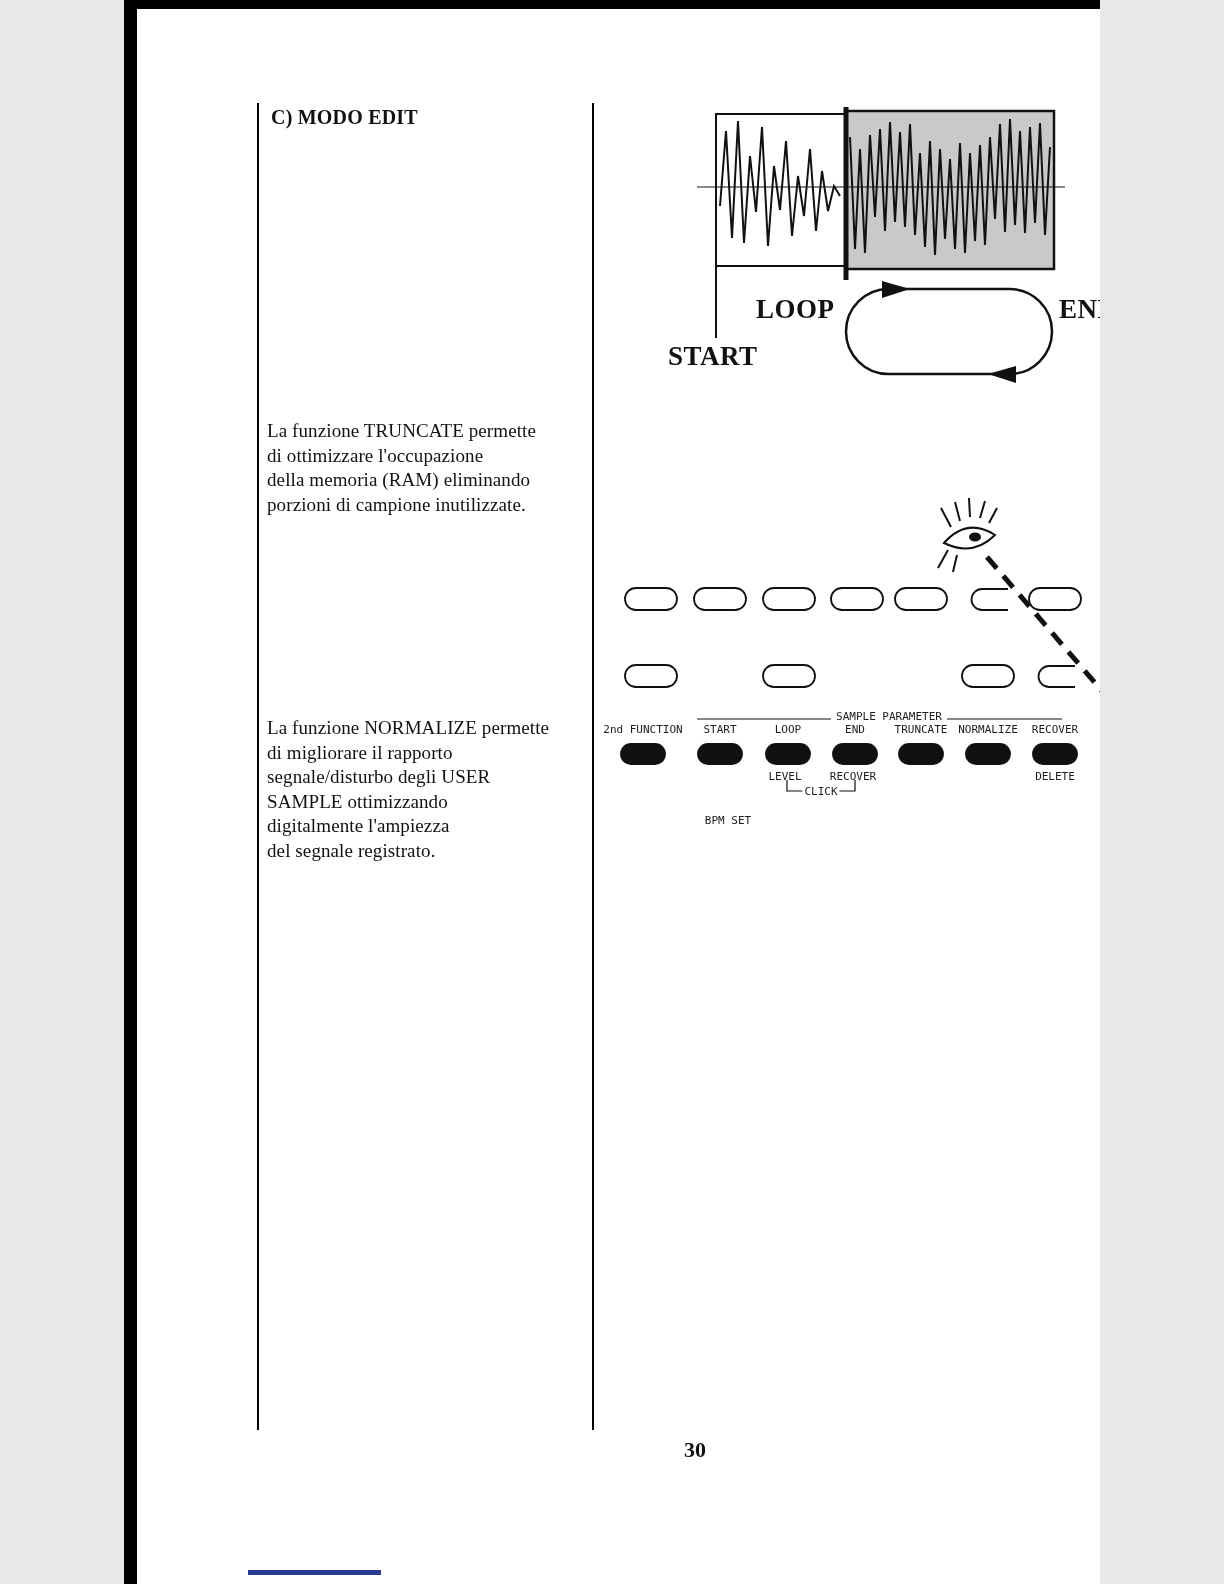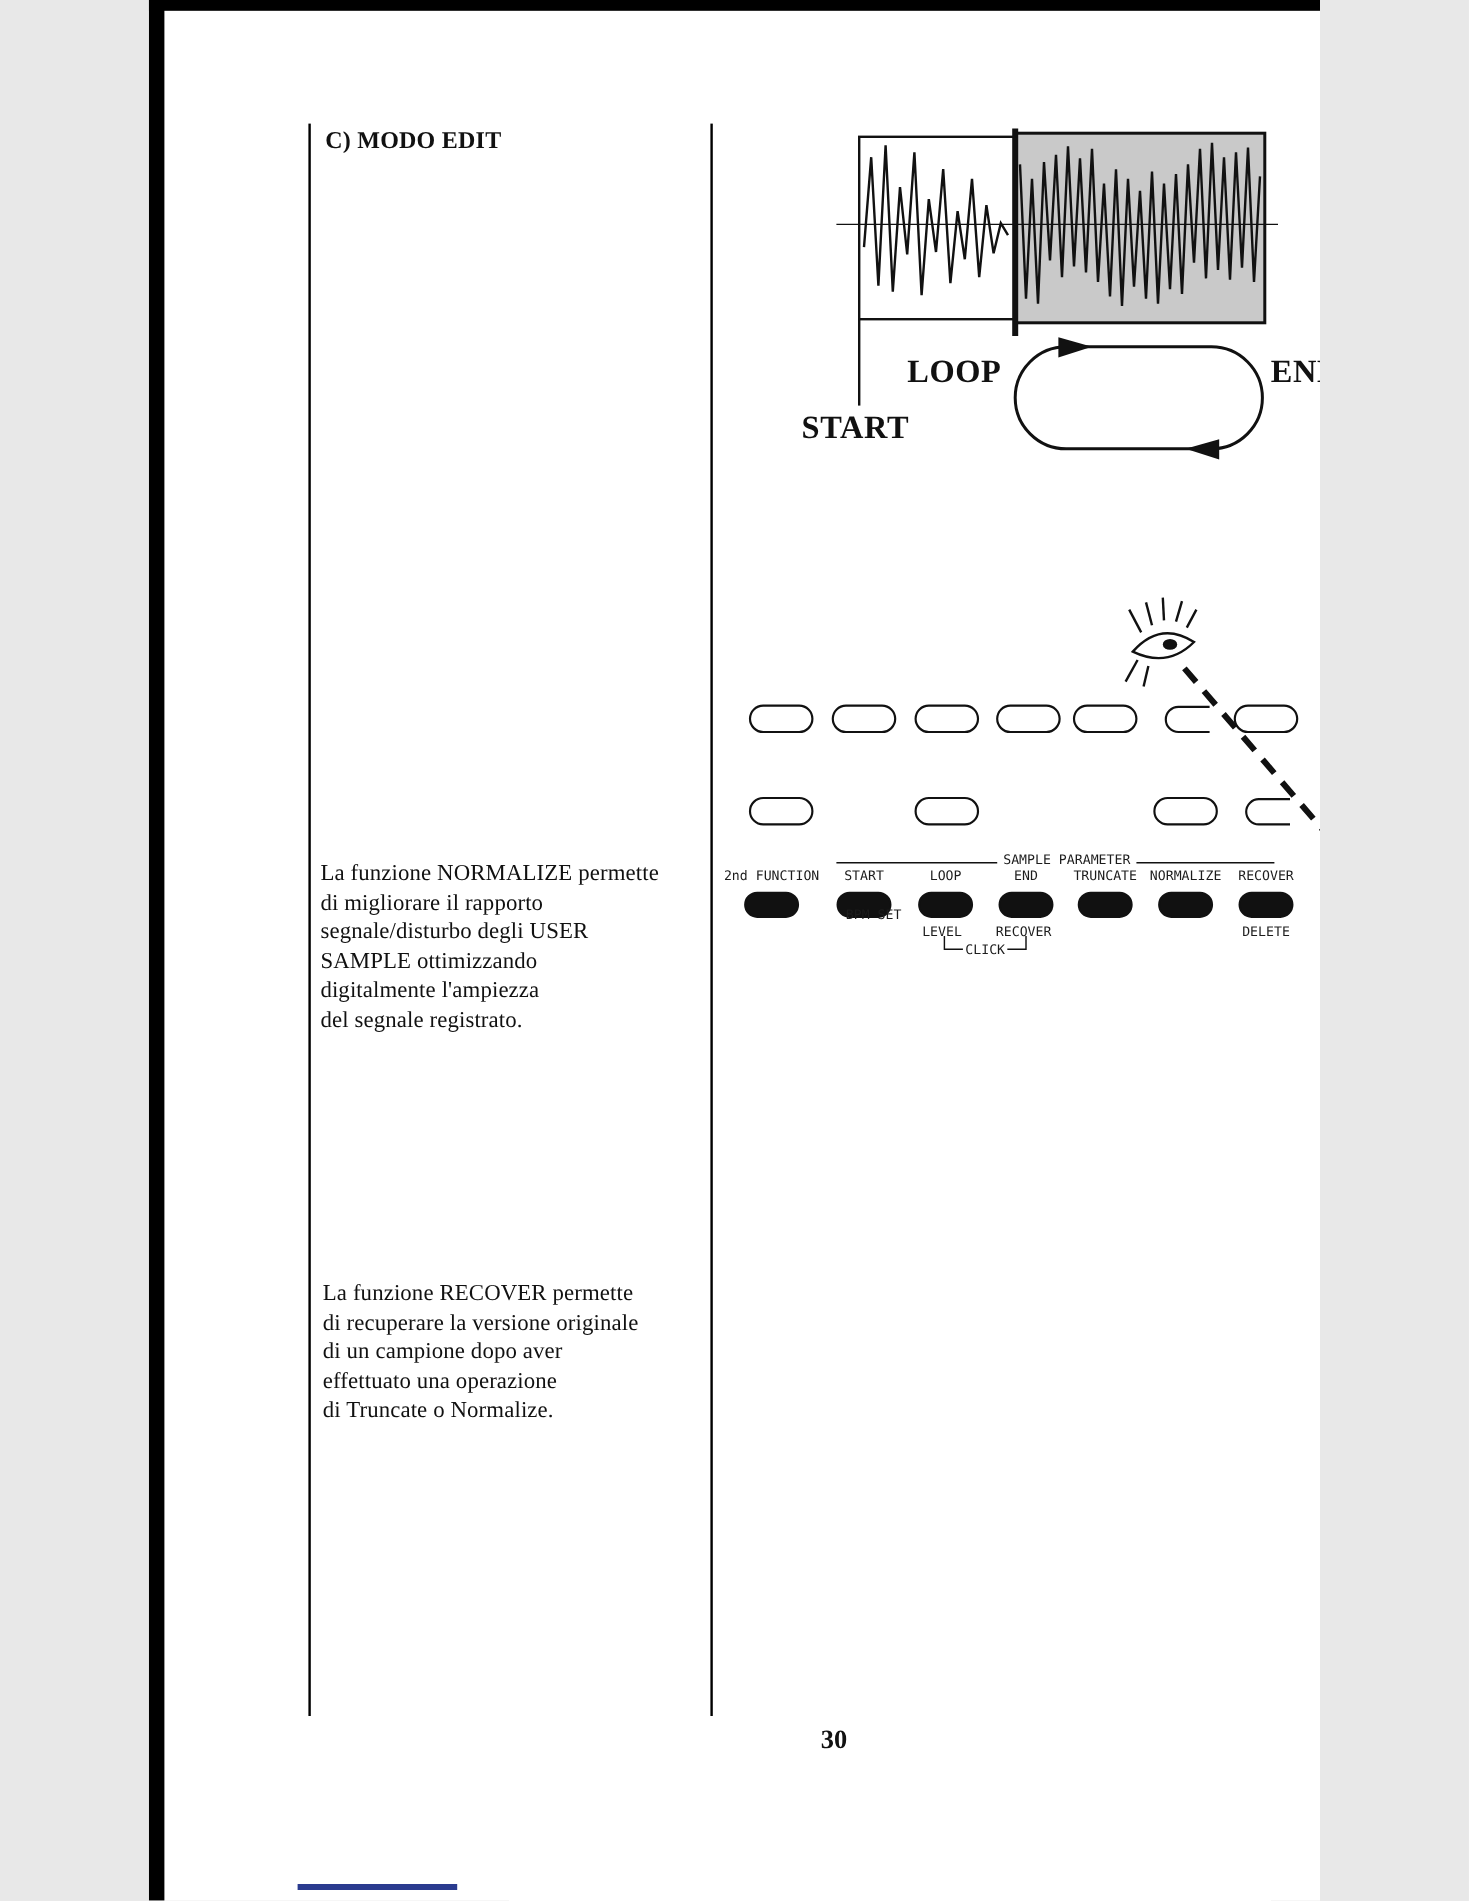--- a/index.html
+++ b/index.html
@@ -113,54 +113,53 @@
         <line x1="994" y1="708" x2="985" y2="700"></line>
         <line x1="993" y1="714" x2="983" y2="716"></line>
         <line x1="995" y1="721" x2="989" y2="727"></line>
       </g>
     </g>
   </svg>
 
   <div class="heading">C) MODO EDIT</div>
 
 
+  <div class="para" style="left:143px;top:419px;">
+    <div>La funzione TRUNCATE permette</div>
+    <div>di ottimizzare l'occupazione</div>
+    <div>della memoria (RAM) eliminando</div>
+    <div>porzioni di campione inutilizzate.</div>
+  </div>
 
   <div class="para" style="left:143px;top:716px;">
     <div>La funzione NORMALIZE permette</div>
     <div>di migliorare il rapporto</div>
     <div>segnale/disturbo degli USER</div>
     <div>SAMPLE ottimizzando</div>
     <div>digitalmente l'ampiezza</div>
     <div>del segnale registrato.</div>
   </div>
 
-  <div class="para" style="left:145px;top:1066px;">
-    <div>La funzione RECOVER permette</div>
-    <div>di recuperare la versione originale</div>
-    <div>di un campione dopo aver</div>
-    <div>effettuato una operazione</div>
-    <div>di Truncate o Normalize.</div>
-  </div>
 
   <div class="biglabel" style="left:632px;top:294px;">LOOP</div>
   <div class="biglabel" style="left:935px;top:294px;">END</div>
   <div class="biglabel" style="left:544px;top:341px;">START</div>
 
   <span class="mono group-label">SAMPLE PARAMETER</span>
 
   <span class="mono plabel" style="left:519px;top:723px;">2nd FUNCTION</span>
   <span class="mono plabel" style="left:596px;top:723px;">START</span>
   <span class="mono plabel" style="left:664px;top:723px;">LOOP</span>
   <span class="mono plabel" style="left:731px;top:723px;">END</span>
   <span class="mono plabel" style="left:797px;top:723px;">TRUNCATE</span>
   <span class="mono plabel" style="left:864px;top:723px;">NORMALIZE</span>
   <span class="mono plabel" style="left:931px;top:723px;">RECOVER</span>
   <span class="mono plabel" style="left:999px;top:723px;">EDIT</span>
 
-  <span class="mono plabel" style="left:596px;top:756px;padding-left:16px;">BPM SET</span>
+  <span class="mono plabel" style="left:596px;top:814px;padding-left:16px;">BPM SET</span>
   <span class="mono plabel" style="left:661px;top:770px;">LEVEL</span>
   <span class="mono plabel" style="left:729px;top:770px;">RECOVER</span>
   <span class="mono plabel" style="left:931px;top:770px;">DELETE</span>
   <span class="mono click-label">CLICK</span>
 
   <div class="page-number">30</div>
 
   <div class="blue-mark"></div>
 </div>
 

